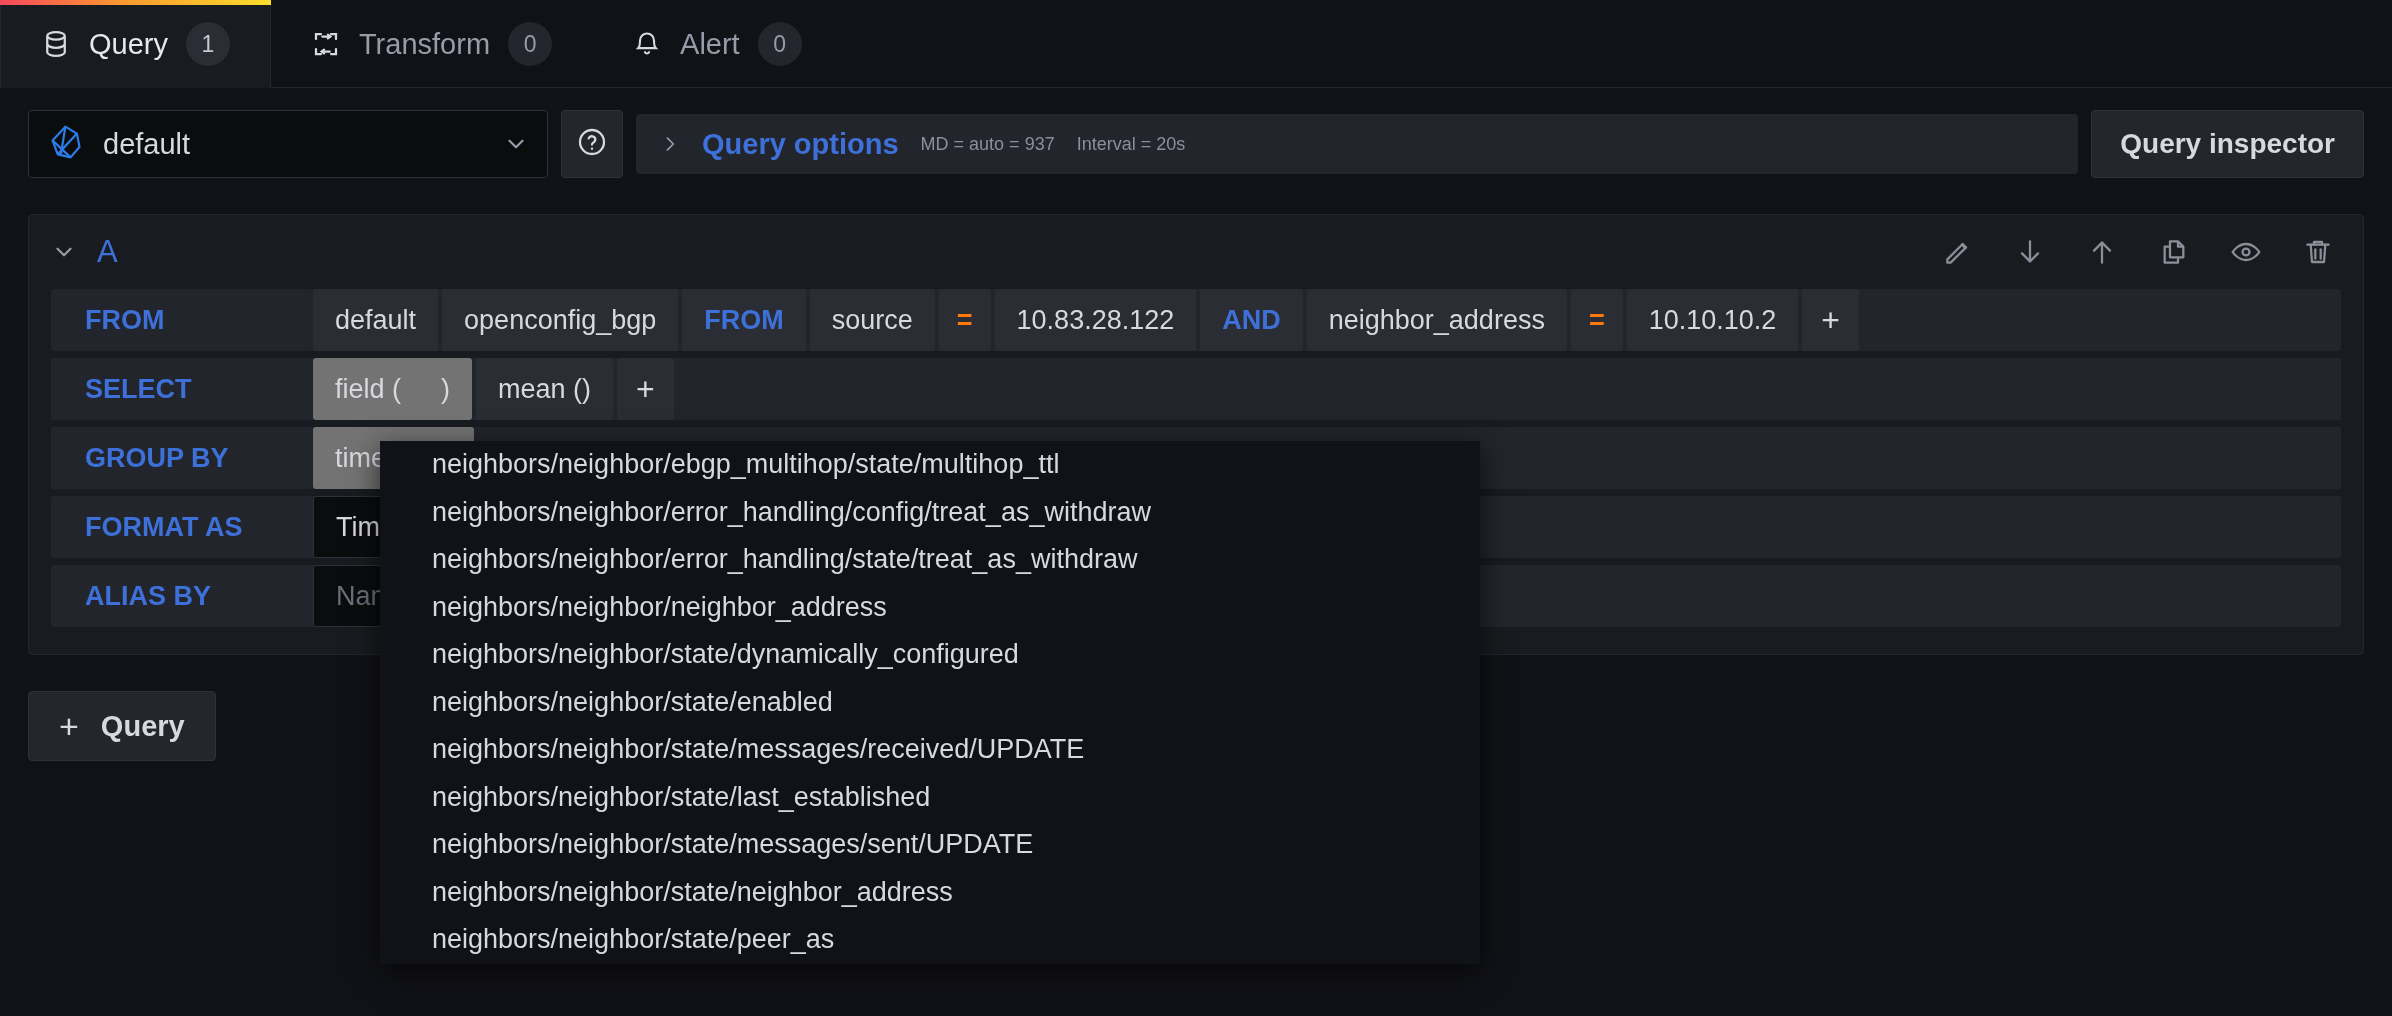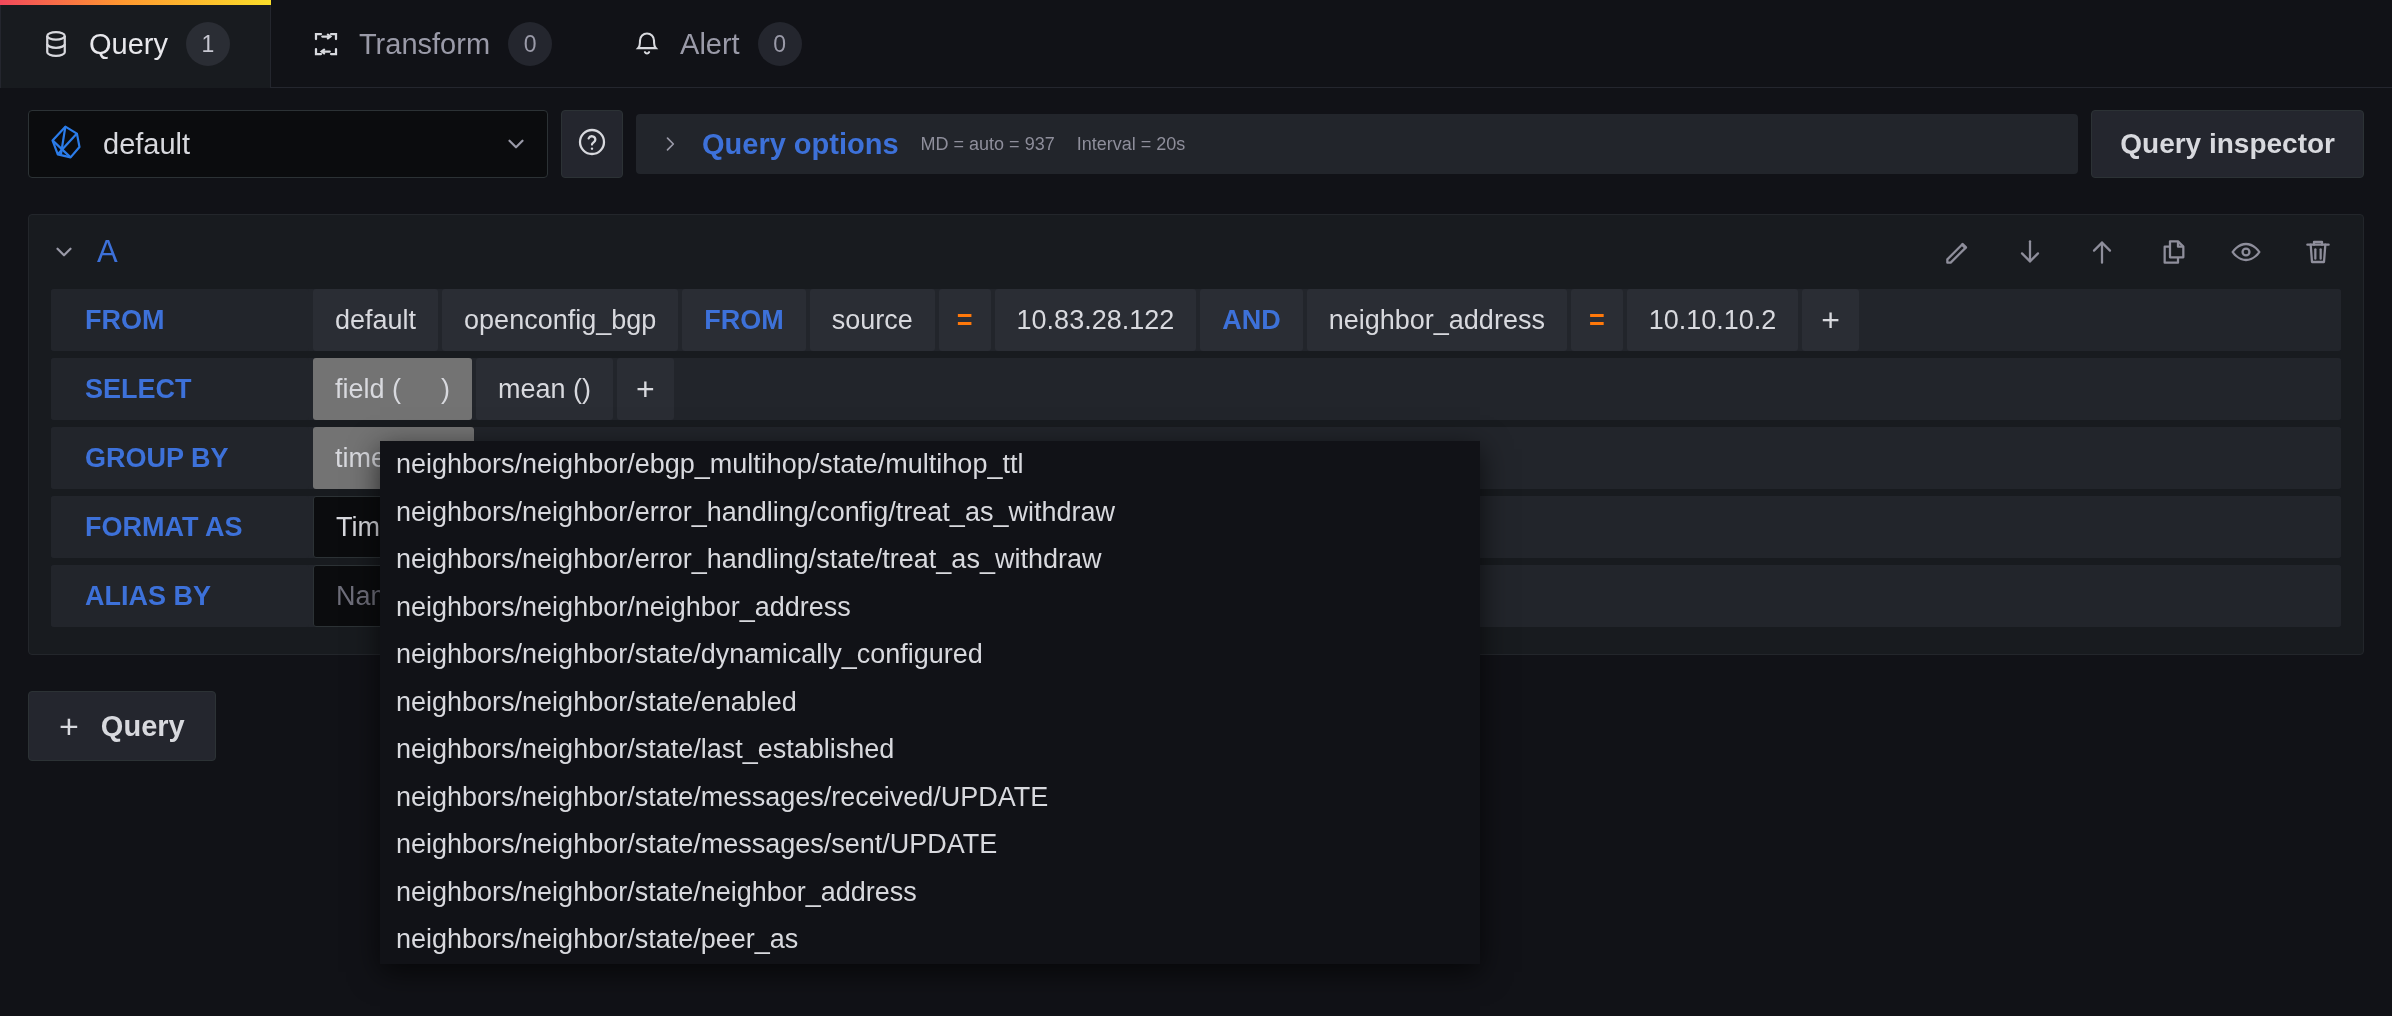--- a/index.html
+++ b/index.html
@@ -212,25 +212,26 @@
     max-height: 580px;
     background: #111217;
     box-shadow: 0 8px 28px rgba(0,0,0,0.65);
     overflow: hidden;
     z-index: 50;
   }
   .dd-item {
     height: 47.5px;
     display: flex;
     align-items: center;
-    padding: 0 0 0 16px;
+    padding: 0 0 0 32px;
     font-size: 27px;
     color: #d8d9de;
     cursor: pointer;
     white-space: nowrap;
+    margin-left: 20px;
   }
   .dd-item.selected { background: #35373d; }
 </style>
 </head>
 <body>
 
 <div class="tabbar">
 
   <div class="tab active">
     <span class="ticon">
@@ -443,19 +444,19 @@
 </div>
 
 <div class="dropdown">
   <div class="dd-list">
       <div class="dd-item">neighbors/neighbor/ebgp_multihop/state/multihop_ttl</div>
       <div class="dd-item">neighbors/neighbor/error_handling/config/treat_as_withdraw</div>
       <div class="dd-item">neighbors/neighbor/error_handling/state/treat_as_withdraw</div>
       <div class="dd-item">neighbors/neighbor/neighbor_address</div>
       <div class="dd-item">neighbors/neighbor/state/dynamically_configured</div>
       <div class="dd-item">neighbors/neighbor/state/enabled</div>
+      <div class="dd-item">neighbors/neighbor/state/messages/received/UPDATE</div>
       <div class="dd-item">neighbors/neighbor/state/last_established</div>
-      <div class="dd-item">neighbors/neighbor/state/messages/received/UPDATE</div>
       <div class="dd-item">neighbors/neighbor/state/messages/sent/UPDATE</div>
       <div class="dd-item">neighbors/neighbor/state/neighbor_address</div>
       <div class="dd-item">neighbors/neighbor/state/peer_as</div>
     </div>
 </div>
 
 </body></html>

